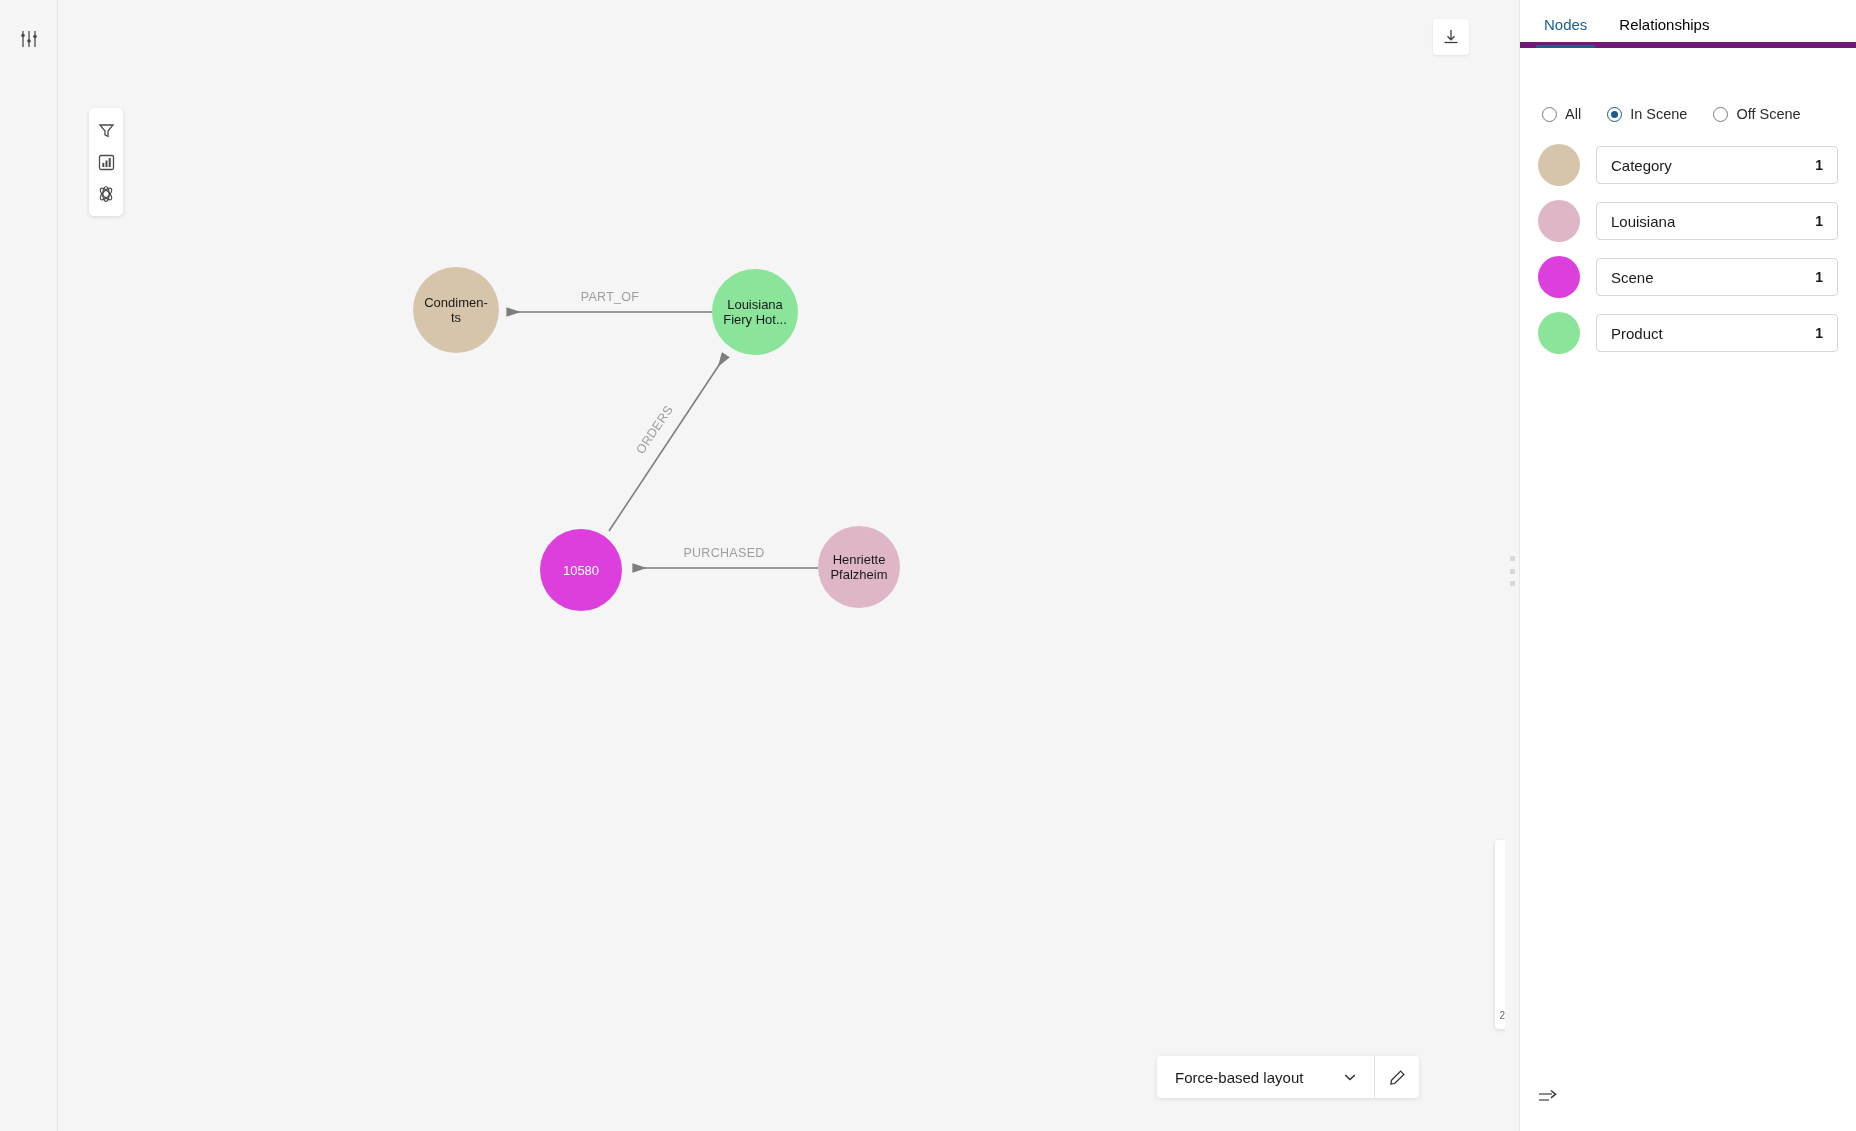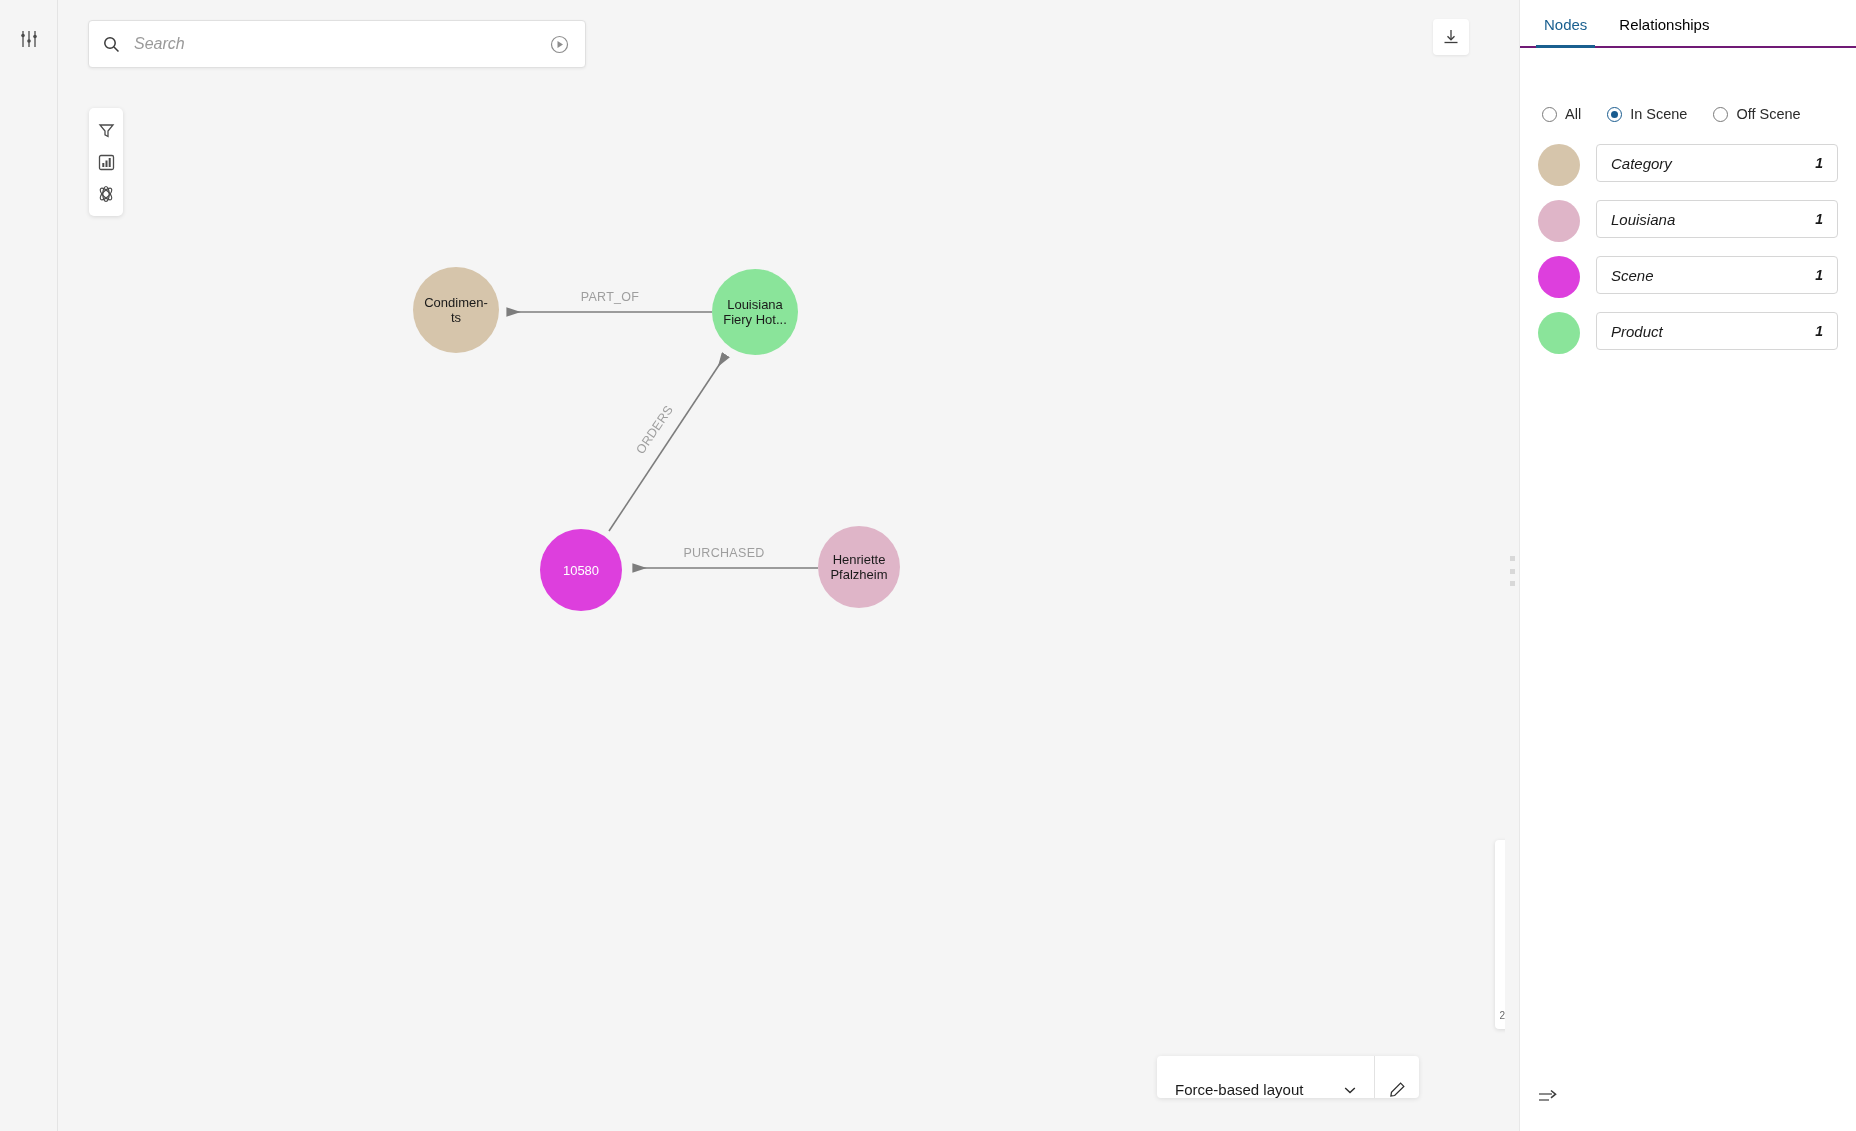--- a/index.html
+++ b/index.html
@@ -108,21 +108,21 @@
   }
   .counts-all { margin-left: 16px; }
   .counts-expand { margin-left: auto; margin-right: 20px; display: flex; cursor: pointer; }
 
   
   .layout-bar {
     position: absolute; left: 1099px; top: 1056px;
     width: 262px; height: 42px;
     background: #fff; border-radius: 4px;
     box-shadow: 0 1px 5px rgba(0,0,0,.10);
-    display: flex; align-items: flex-end;
+    display: flex; align-items: center;
   }
   .layout-label { font-size: 15px; color: #1a1a1a; margin-left: 18px; flex: 1; }
   .layout-chev { display: flex; margin-right: 16px; cursor: pointer; }
   .layout-sep { width: 1px; height: 42px; background: #e2e2e2; }
   .layout-edit { width: 44px; display: flex; align-items: center; justify-content: center; cursor: pointer; }
 
   
   .zoom-panel {
     position: absolute; left: 1437px; top: 840px;
     width: 36px;
@@ -149,21 +149,21 @@
     border-left: 1px solid #e8e8e8;
   }
   .panel-drag {
     position: absolute; left: 1507px; top: 556px;
     width: 10px; height: 30px;
     display: flex; flex-direction: column; justify-content: space-between;
     align-items: center;
   }
   .panel-drag i { width: 5px; height: 5px; background: #d8d8d8; display: block; }
 
-  .tabs { display: flex; height: 48px; border-bottom: 2px solid #701a75; padding-left: 8px; }
+  .tabs { display: flex; height: 48px; border-bottom: 6px solid #701a75; padding-left: 8px; }
   .tab {
     padding: 0 16px; height: 48px;
     display: flex; align-items: center;
     font-size: 15px; color: #000000; cursor: pointer;
     position: relative;
   }
   .tab.active { color: #195f8f; font-weight: 400; }
   .tab.active::after {
     content: ""; position: absolute; left: 8px; right: 8px; bottom: 0;
     height: 3px; background: #195f8f;
@@ -191,21 +191,21 @@
     display: flex; align-items: center; justify-content: center;
   }
   .radio.sel .dot { border-color: #1a5c8f; }
   .radio.sel .dot::after {
     content: ""; width: 7px; height: 7px; border-radius: 50%;
     background: #1a5c8f;
   }
   .radio span { font-size: 14.5px; color: #2b2b2b; margin-left: 8px; }
 
   .cat-list { margin-top: 22px; }
-  .cat-row { display: flex; padding: 0 18px; margin-bottom: 14px; font-style: italic; }
+  .cat-row { display: flex; align-items: center; padding: 0 18px; margin-bottom: 14px; }
   .cat-swatch {
     width: 42px; height: 42px; border-radius: 50%;
     flex: 0 0 42px; cursor: pointer;
   }
   .cat-pill {
     margin-left: 16px; flex: 1; height: 38px;
     border: 1px solid #d6d6d6; border-radius: 4px;
     display: flex; align-items: center; justify-content: space-between;
     padding: 0 14px; cursor: pointer; background: #fff;
   }
@@ -276,35 +276,20 @@
         <text class="node-label" x="523" y="575" fill="#ffffff">10580</text>
       </g>
 
       <g>
         <circle cx="801" cy="567" r="41" fill="#dfb5c8"></circle>
         <text class="node-label" x="801" y="564" fill="#1a1a1a">Henriette</text>
         <text class="node-label" x="801" y="579" fill="#1a1a1a">Pfalzheim</text>
       </g>
     </svg>
 
-    <div class="search-wrap">
-      <span class="search-icon">
-        <svg width="17" height="17" viewBox="0 0 17 17" fill="none" stroke="#3a3a3a" stroke-width="1.5">
-          <circle cx="7" cy="7" r="5.2"></circle>
-            <line x1="11" y1="11" x2="15.5" y2="15.5"></line>
-        </svg>
-      </span>
-      <input class="search-input" type="text" placeholder="Search" style="">
-      <span class="search-play">
-        <svg width="19" height="19" viewBox="0 0 19 19" fill="none" stroke="#8d8d8d" stroke-width="1.2">
-          <circle cx="9.5" cy="9.5" r="8"></circle>
-            <path d="M7.5 6 L13 9.5 L7.5 13 z" fill="#8d8d8d" stroke="none"></path>
-        </svg>
-      </span>
-    </div>
 
     <div class="tool-stack">
       <div class="tool-btn">
         <svg width="17" height="17" viewBox="0 0 17 17" fill="none" stroke="#4c4c4c" stroke-width="1.3">
           <path d="M2 3 H15 L10 9 V14.5 L7 12.8 V9 Z"></path>
         </svg>
       </div>
       <div class="tool-btn">
         <svg width="17" height="17" viewBox="0 0 17 17" fill="none" stroke="#4c4c4c" stroke-width="1.3">
           <rect x="1.5" y="1.5" width="14" height="14" rx="1.5"></rect>

